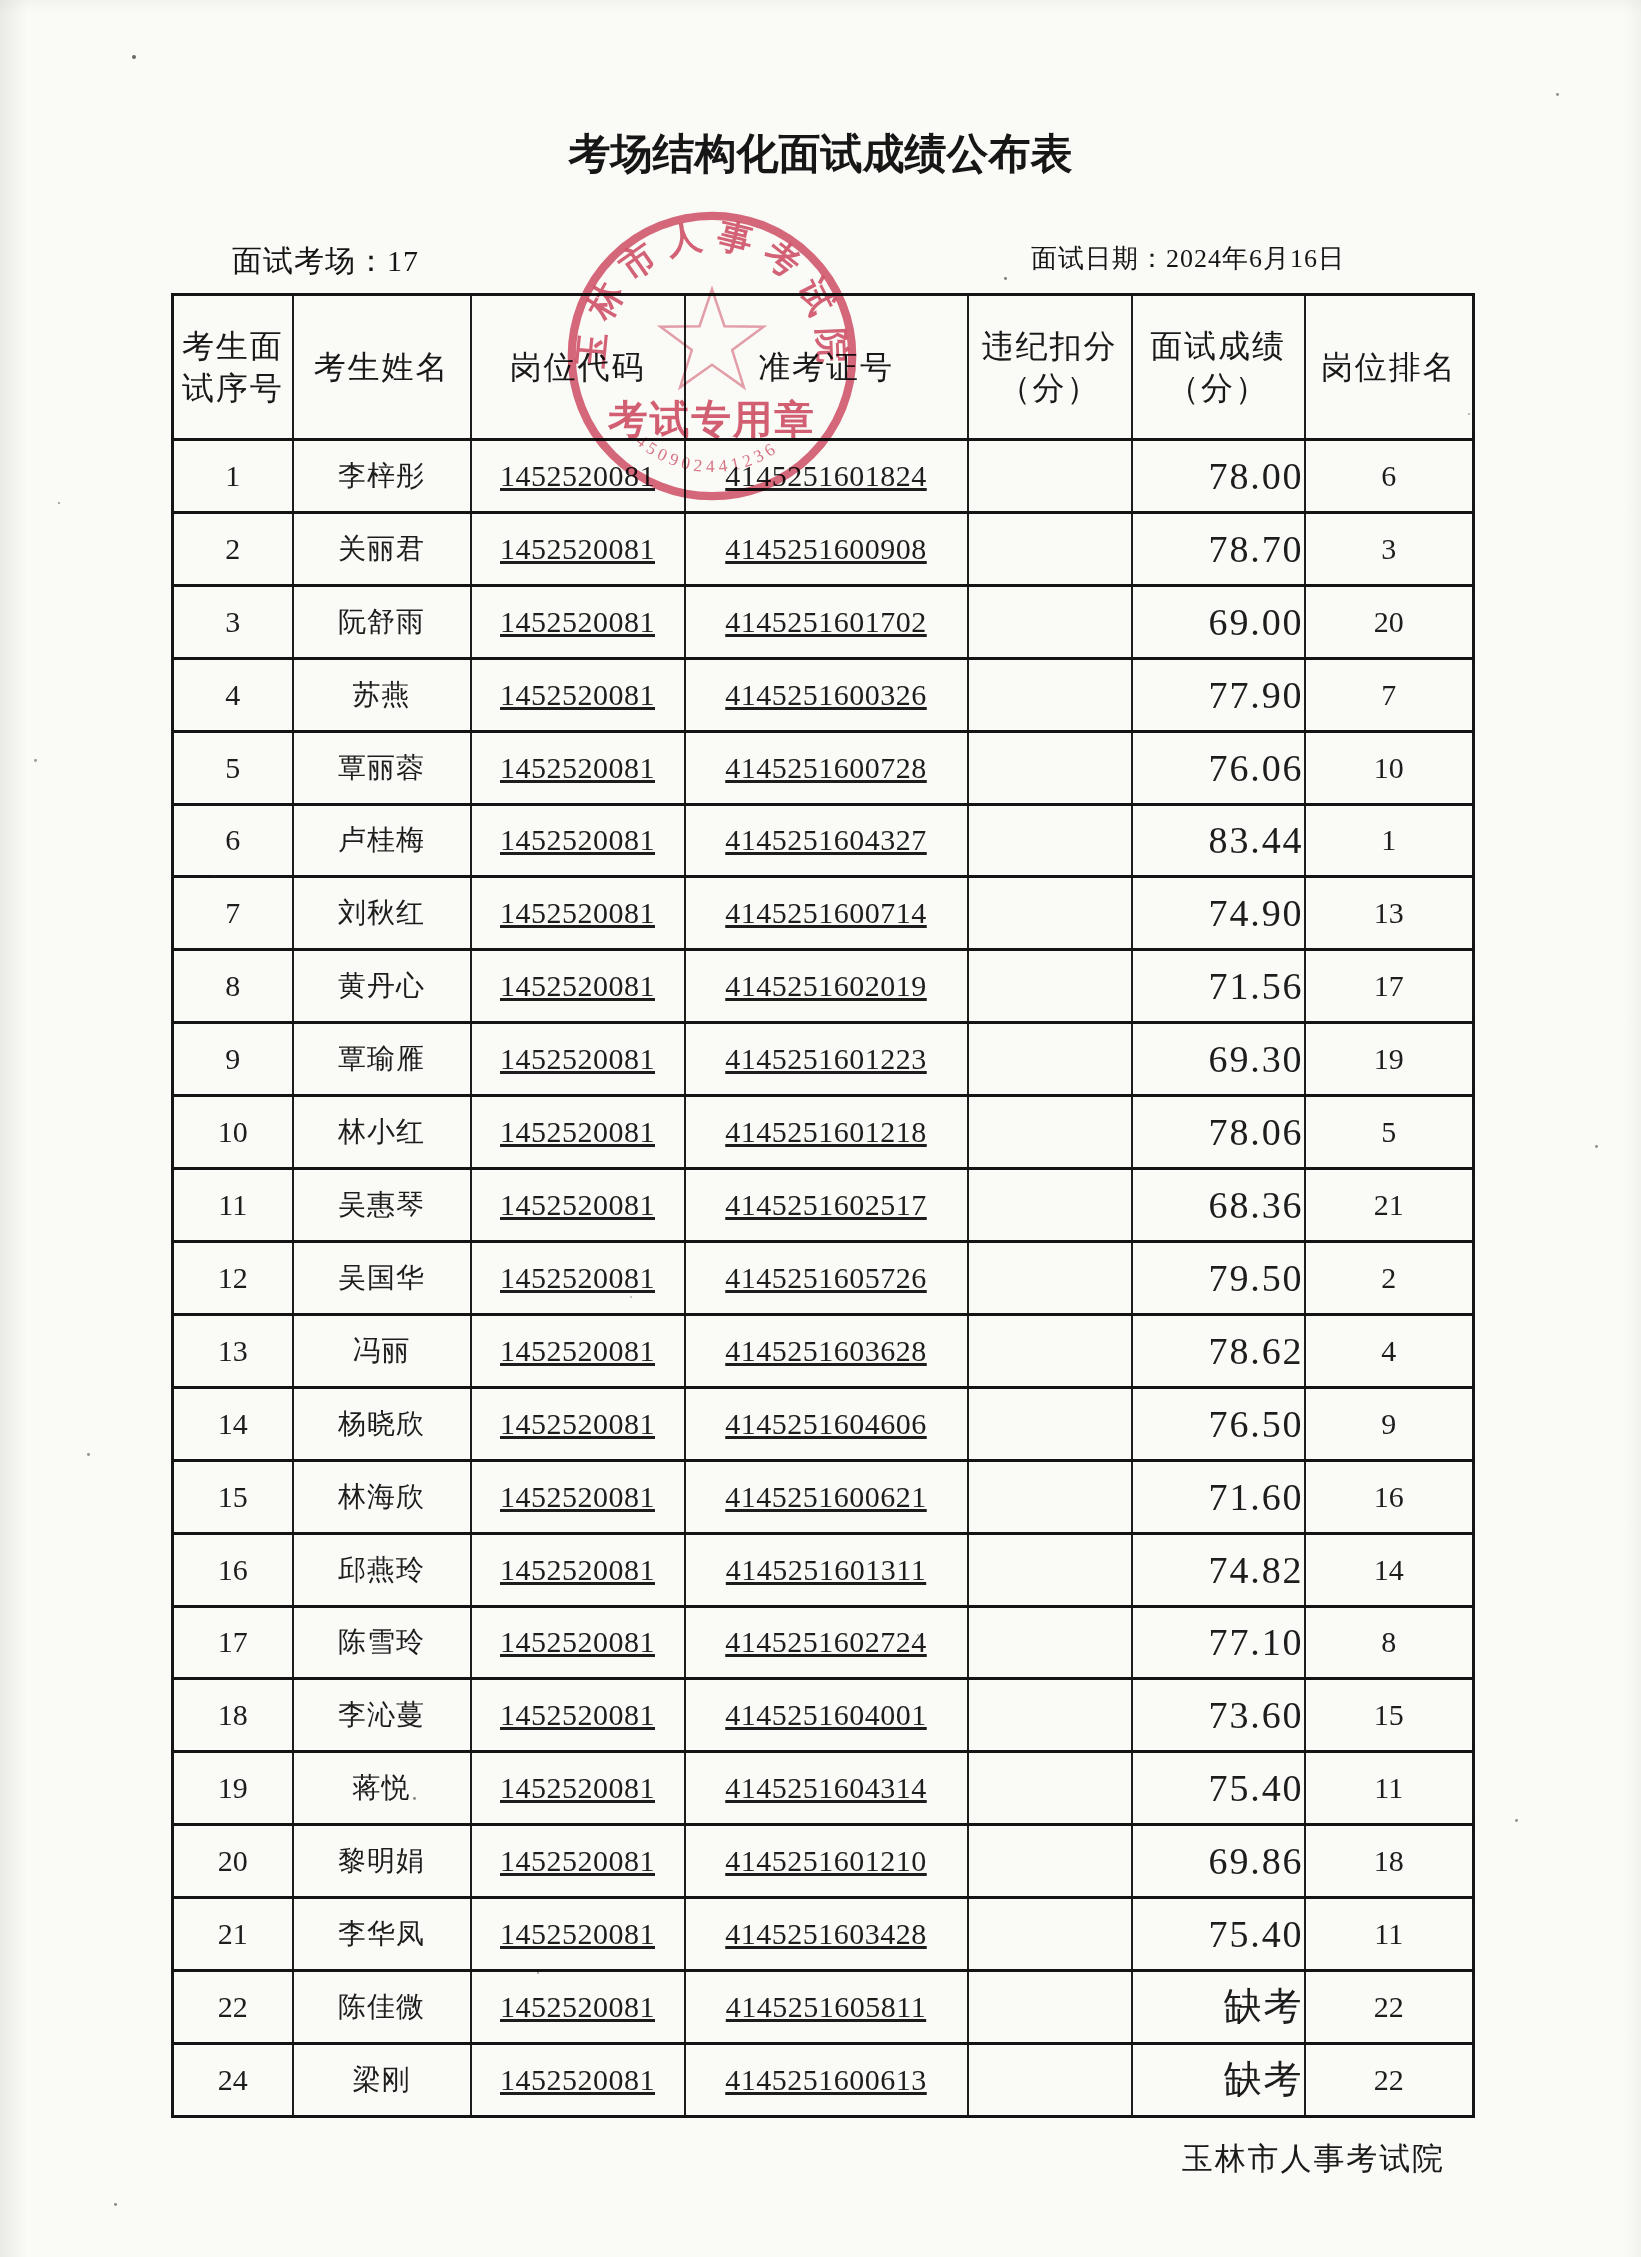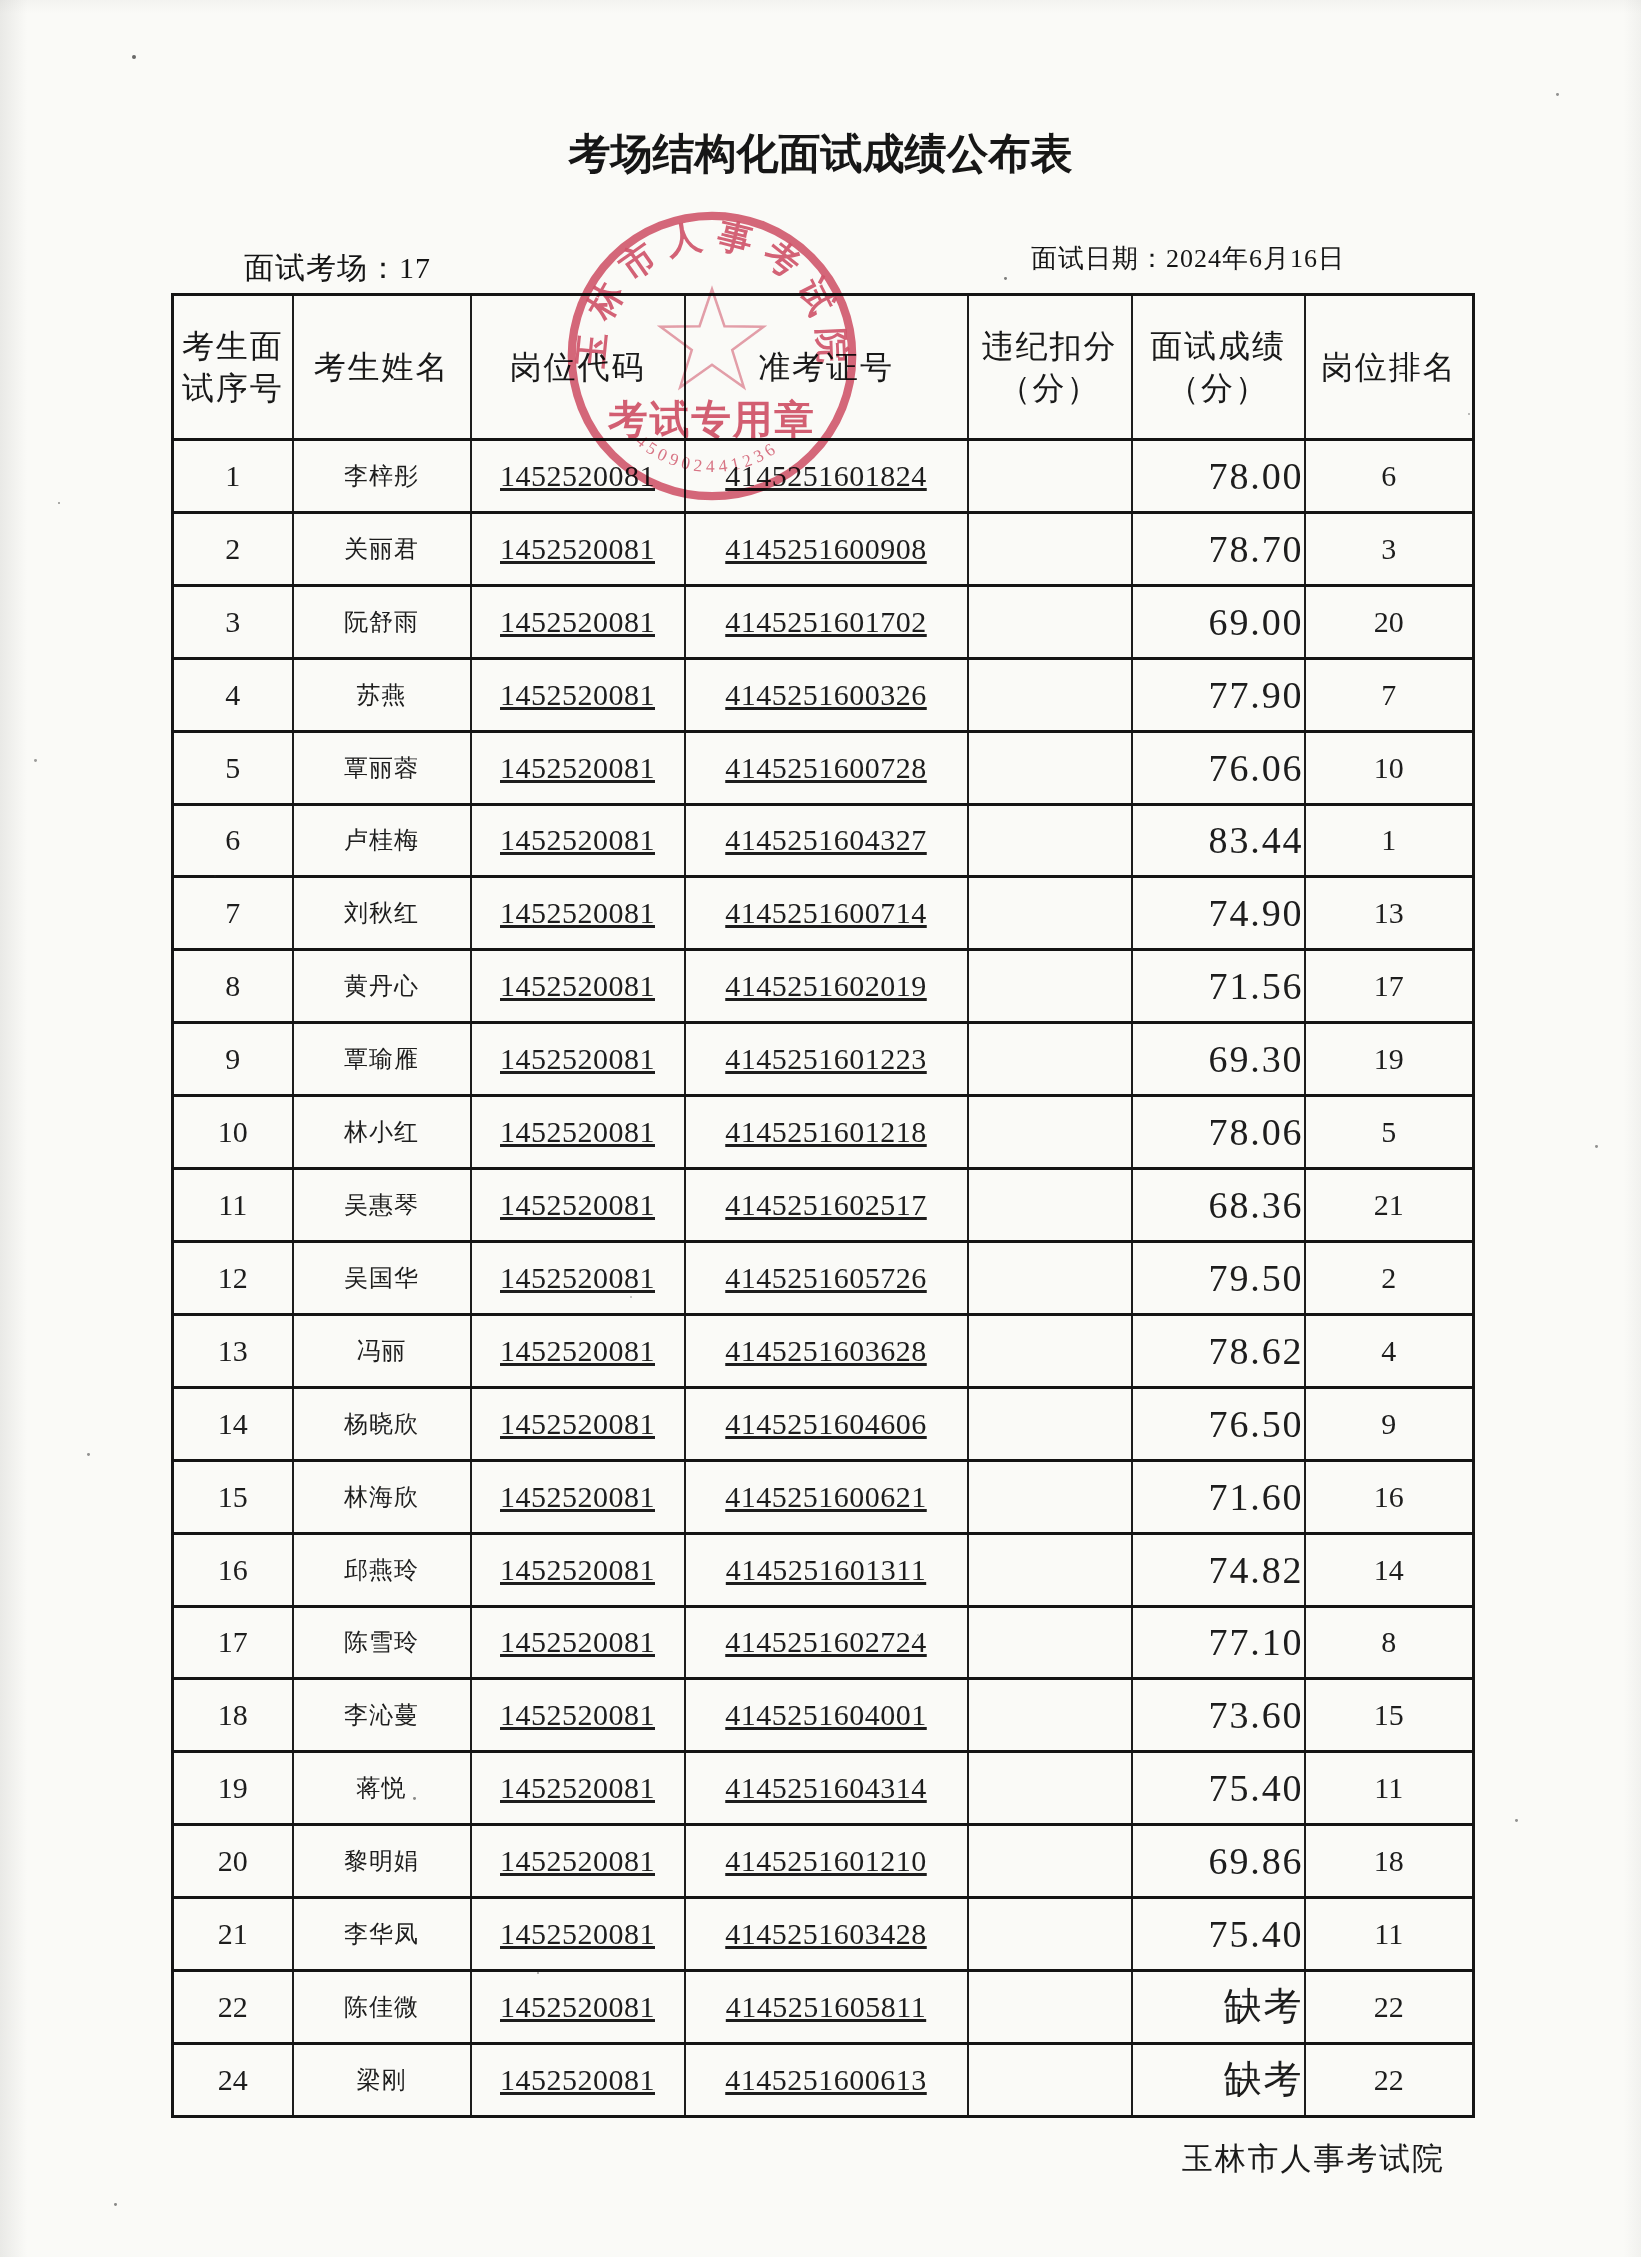--- a/index.html
+++ b/index.html
@@ -22,22 +22,22 @@
   .title {
     position: absolute; top: 126px; left: 0; width: 1641px;
     text-align: center;
     font-family: "Liberation Sans", sans-serif;
     font-weight: bold;
     font-size: 42px; letter-spacing: 0px;
     color: #161616;
     margin: 0;
   }
   .meta-room {
-    position: absolute; left: 232px; top: 248px;
-    font-size: 30px; letter-spacing: 1px; color: #151515; margin-left: 12px;
+    position: absolute; left: 232px; top: 241px;
+    font-size: 30px; letter-spacing: 1px; color: #151515;
   }
   .meta-date {
     position: absolute; left: 1031px; top: 241px;
     font-size: 26px; letter-spacing: 1px; color: #151515;
   }
   table.score-table {
     position: absolute; left: 171px; top: 293px;
     width: 1301px; height: 1825px;
     border-collapse: collapse;
     table-layout: fixed;
@@ -52,21 +52,21 @@
     padding: 0; overflow: hidden;
   }
   .score-table thead tr { height: 145px; }
   .score-table tbody tr { height: 70px; }
   .score-table th {
     font-weight: normal; font-size: 32px;
     line-height: 1.32; letter-spacing: 1.9px;
     white-space: pre-line; color: #191919;
   }
   td.c-no   { font-size: 30px; }
-  td.c-name { font-size: 24px; letter-spacing: 1px; }
+  td.c-name { font-size: 28px; letter-spacing: 1px; }
   td.c-code, td.c-ticket { font-size: 30px; letter-spacing: 0.5px; text-decoration: underline; }
   td.c-score { font-size: 38px; letter-spacing: 1.9px; text-align: right; }
   td.c-rank  { font-size: 30px; }
   .footer {
     position: absolute; right: 196px; top: 2138px;
     font-size: 31px; letter-spacing: 1.9px; color: #1a1a1a;
   }
   .stamp {
     position: absolute; left: 565px; top: 209px;
     width: 294px; height: 294px;

